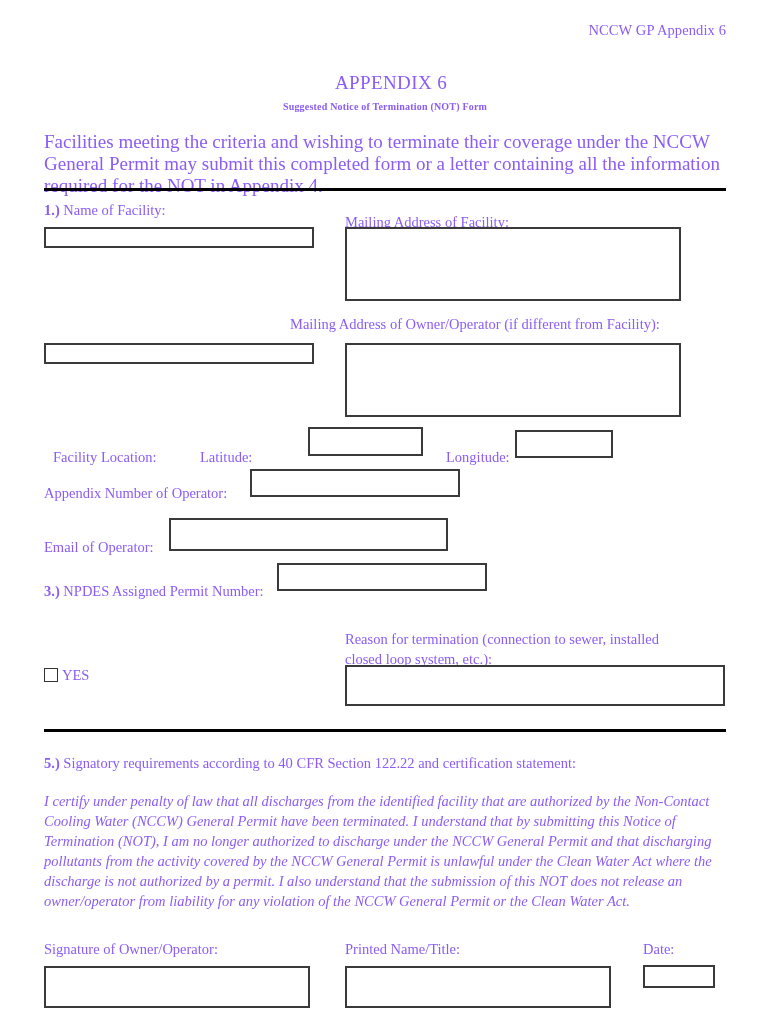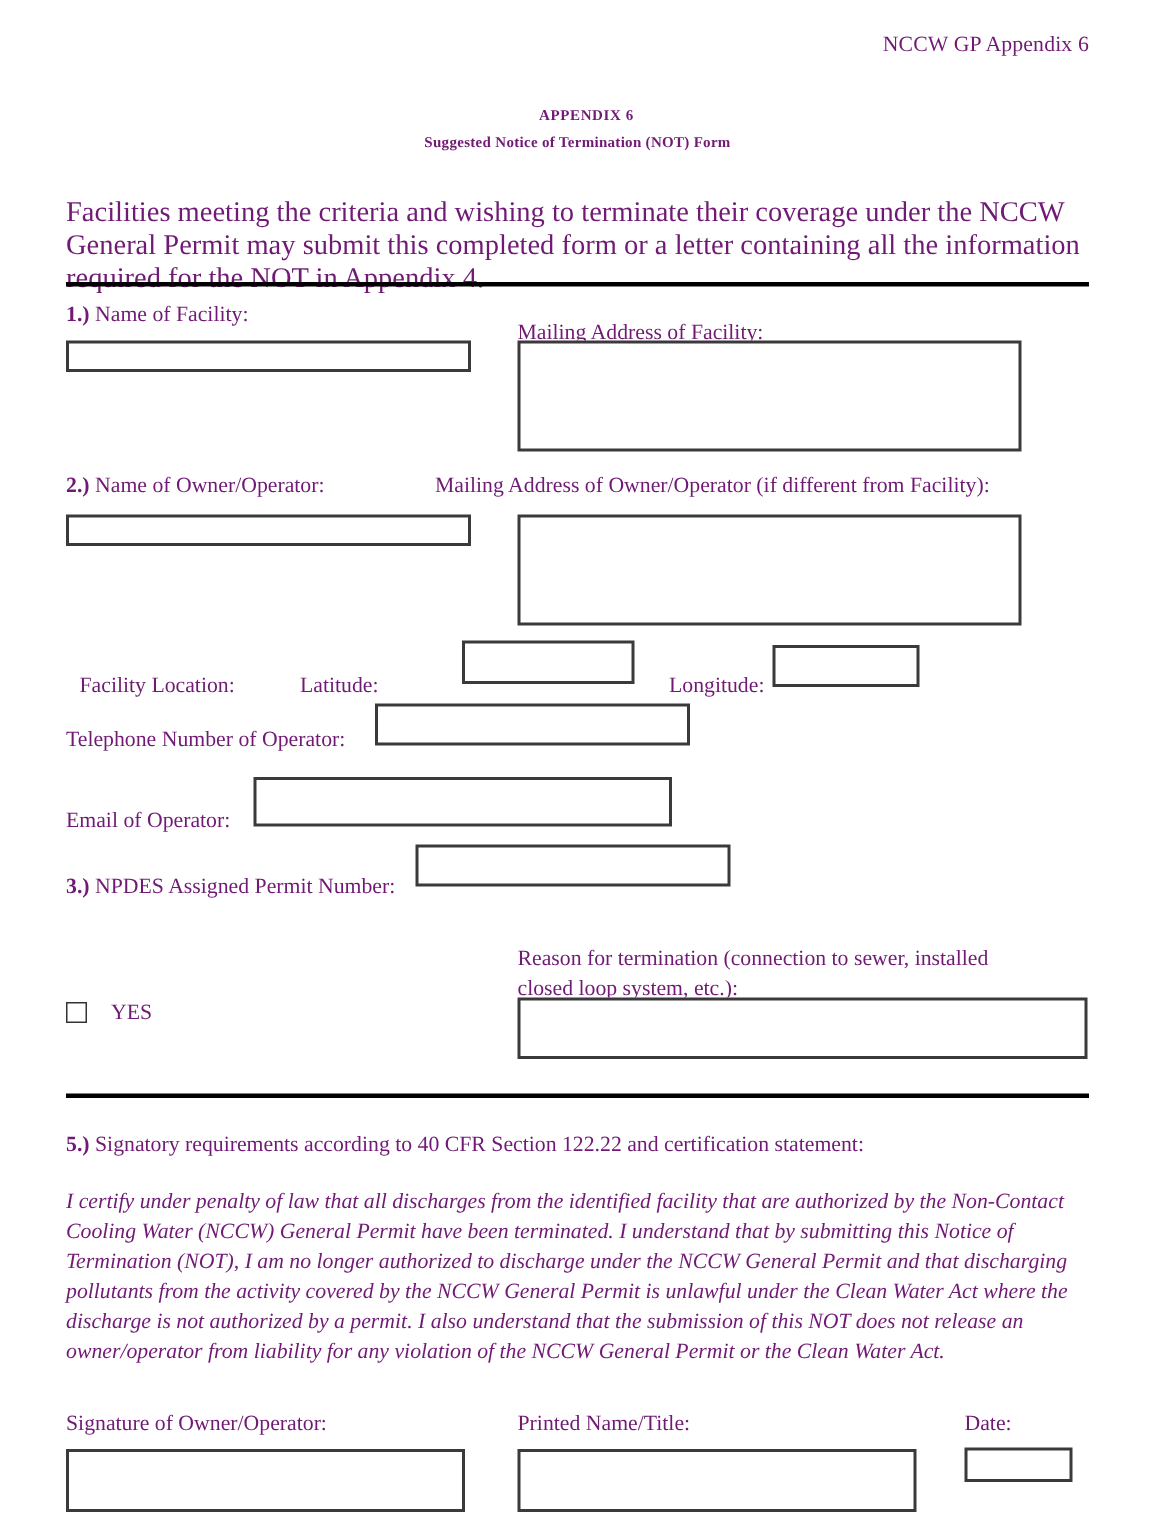--- a/index.html
+++ b/index.html
@@ -6,43 +6,43 @@
     margin: 0;
     padding: 0;
     background: #ffffff;
   }
   .page {
     position: relative;
     width: 770px;
     height: 1024px;
     background: #ffffff;
     font-family: "Liberation Serif", "DejaVu Serif", serif;
-    color: #701a75;
+    color: #8b5cf6;
     overflow: hidden;
   }
   .abs { position: absolute; }
 
   
   .doc-header {
     top: 22px;
     right: 44px;
     font-size: 14.5px;
     letter-spacing: 0.1px;
   }
 
   
   .title-block {
     top: 72px;
     left: 0;
     width: 770px;
     text-align: center;
   }
   .title-line1 {
-    font-weight: bold;
-    font-size: 10px;
+    font-weight: normal;
+    font-size: 19px;
     letter-spacing: 0.4px;
     padding-left: 12px;
   }
   .title-line2 {
     font-weight: bold;
     font-size: 10px;
     margin-top: 7px;
     letter-spacing: 0.2px;
   }
 
@@ -81,21 +81,21 @@
     background: #ffffff;
     box-sizing: border-box;
   }
 
   
   .checkbox-row {
     top: 668px;
     left: 44px;
     display: flex;
     align-items: center;
-    gap: 16px;
+    gap: 4px;
   }
   .checkbox {
     width: 14px;
     height: 14px;
     border: 1.5px solid #333;
     box-sizing: border-box;
     background: #fff;
   }
   .checkbox-label {
     font-size: 14.5px;
@@ -131,37 +131,33 @@
 
   <div class="abs label" style="top:200px; left:44px;">
     <span class="num">1.)</span>
     <span>Name of Facility:</span>
   </div>
   <div class="abs box" style="top:227px; left:44px; width:270px; height:21px;"></div>
 
   <div class="abs label" style="top:200px; left:345px;margin-top:12px;">Mailing Address of Facility:</div>
   <div class="abs box" style="top:227px; left:345px; width:336px; height:74px;"></div>
 
-  <div class="abs label" style="top:314px; left:44px;">
-    <span class="num">2.)</span>
-    <span>Name of Owner/Operator:</span>
-  </div>
   <div class="abs box" style="top:343px; left:44px; width:270px; height:21px;"></div>
 
   <div class="abs label" style="top:314px; left:290px;">Mailing Address of Owner/Operator (if different from Facility):</div>
   <div class="abs box" style="top:343px; left:345px; width:336px; height:74px;"></div>
 
   <div class="abs label" style="top:447px; left:53px;">Facility Location:</div>
   <div class="abs label" style="top:447px; left:200px;">Latitude:</div>
   <div class="abs box" style="top:427px; left:308px; width:115px; height:29px;"></div>
 
   <div class="abs label" style="top:447px; left:446px;">Longitude:</div>
   <div class="abs box" style="top:430px; left:515px; width:98px; height:28px;"></div>
 
-  <div class="abs label" style="top:483px; left:44px;">Telephone Number of Operator:</div>
+  <div class="abs label" style="top:483px; left:44px;">Appendix Number of Operator:</div>
   <div class="abs box" style="top:469px; left:250px; width:210px; height:28px;"></div>
 
   <div class="abs label" style="top:537px; left:44px;">Email of Operator:</div>
   <div class="abs box" style="top:518px; left:169px; width:279px; height:33px;"></div>
 
   <div class="abs label" style="top:581px; left:44px;">
     <span class="num">3.)</span>
     <span>NPDES Assigned Permit Number:</span>
   </div>
   <div class="abs box" style="top:563px; left:277px; width:210px; height:28px;"></div>

